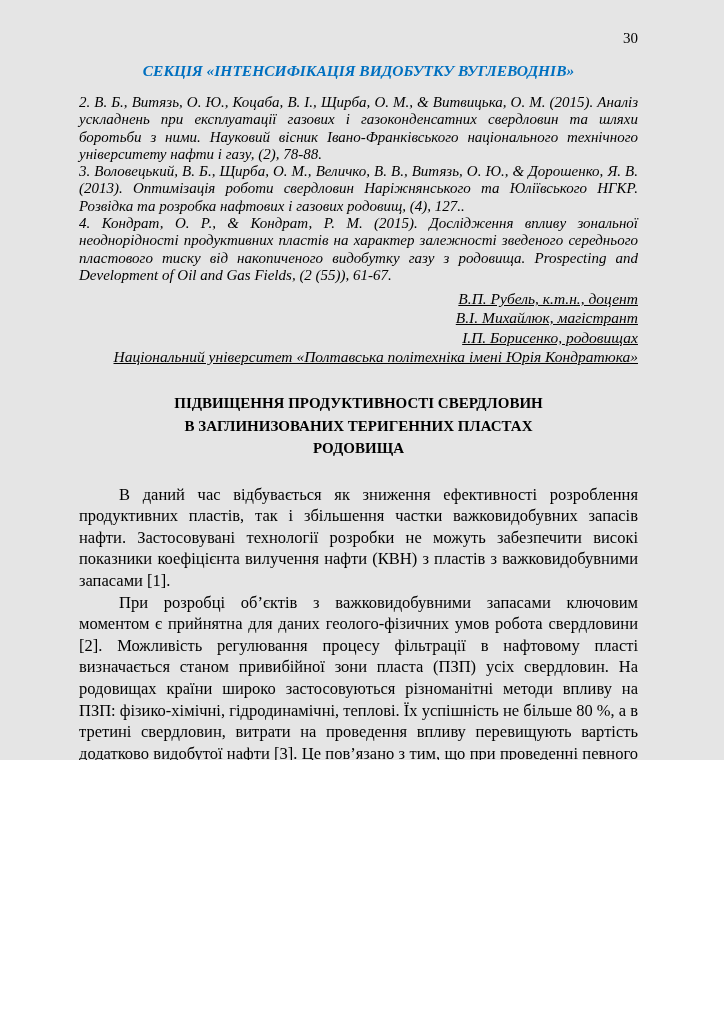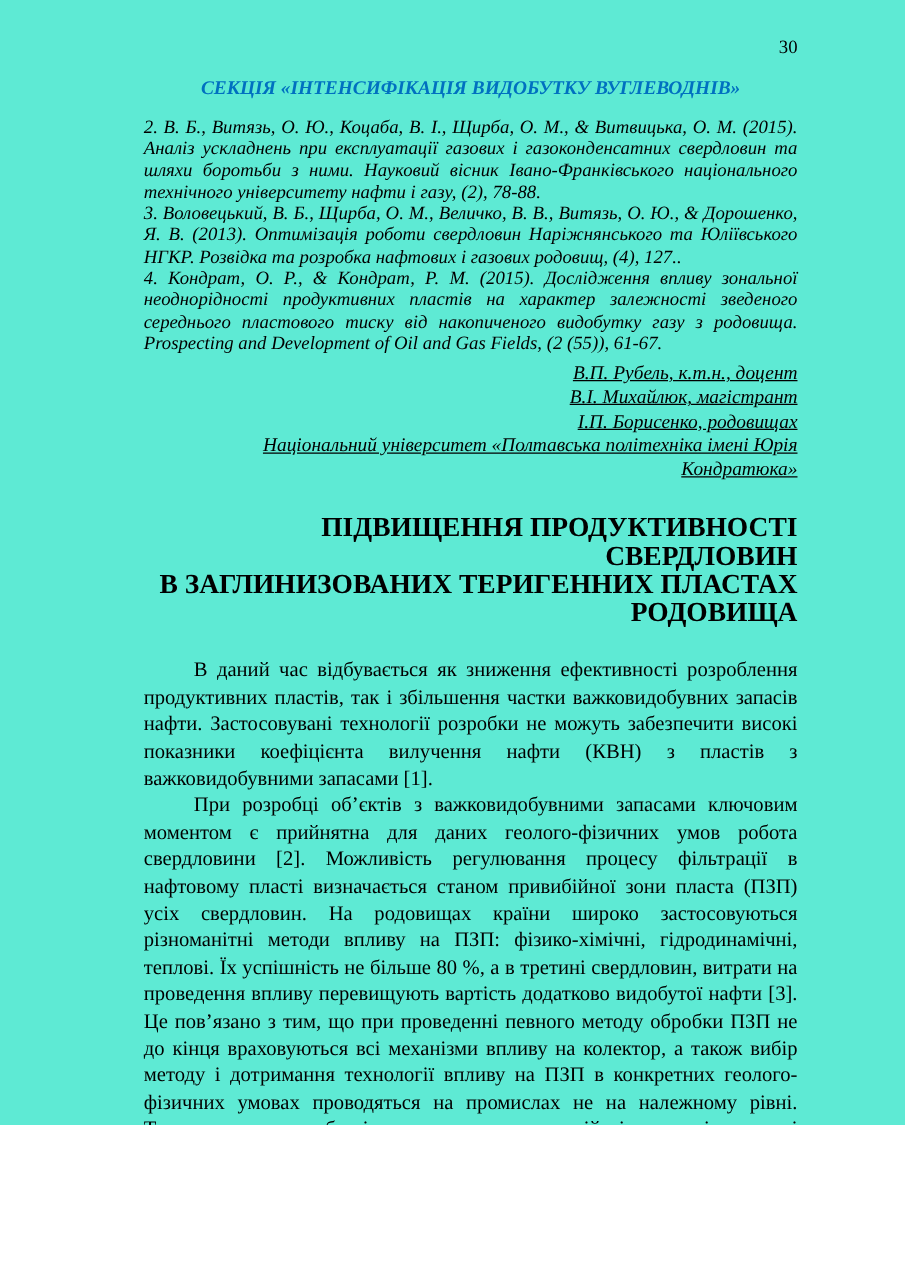--- a/index.html
+++ b/index.html
@@ -3,25 +3,25 @@
 <meta charset="utf-8">
 <style>
   html, body {
     margin: 0;
     padding: 0;
     background: #ffffff;
   }
   .page {
     position: relative;
     width: 724px;
-    height: 900px;
+    height: 760px;
     margin: 0 auto;
-    background: #5eead4;
+    background: #e5e5e5;
     box-sizing: border-box;
-    padding: 30px 86px 0 115px;
+    padding: 30px 86px 0 79px;
     overflow: hidden;
     color: #000000;
     font-family: "Liberation Serif", "DejaVu Serif", serif;
   }
   .page-number {
     text-align: right;
     font-size: 15px;
     line-height: 16px;
   }
   .section-header {
@@ -55,23 +55,23 @@
     font-style: italic;
     font-size: 15.5px;
     line-height: 19.2px;
     text-decoration: underline;
   }
   .authors div {
     margin: 0;
   }
   .article-title {
     margin-top: 26px;
-    text-align: right;
+    text-align: center;
     font-weight: bold;
-    font-size: 22px;
+    font-size: 15px;
     line-height: 22.5px;
   }
   .body-text {
     margin-top: 24px;
     font-size: 16.5px;
     line-height: 21.6px;
     text-align: justify;
   }
   .body-text p {
     margin: 0;

